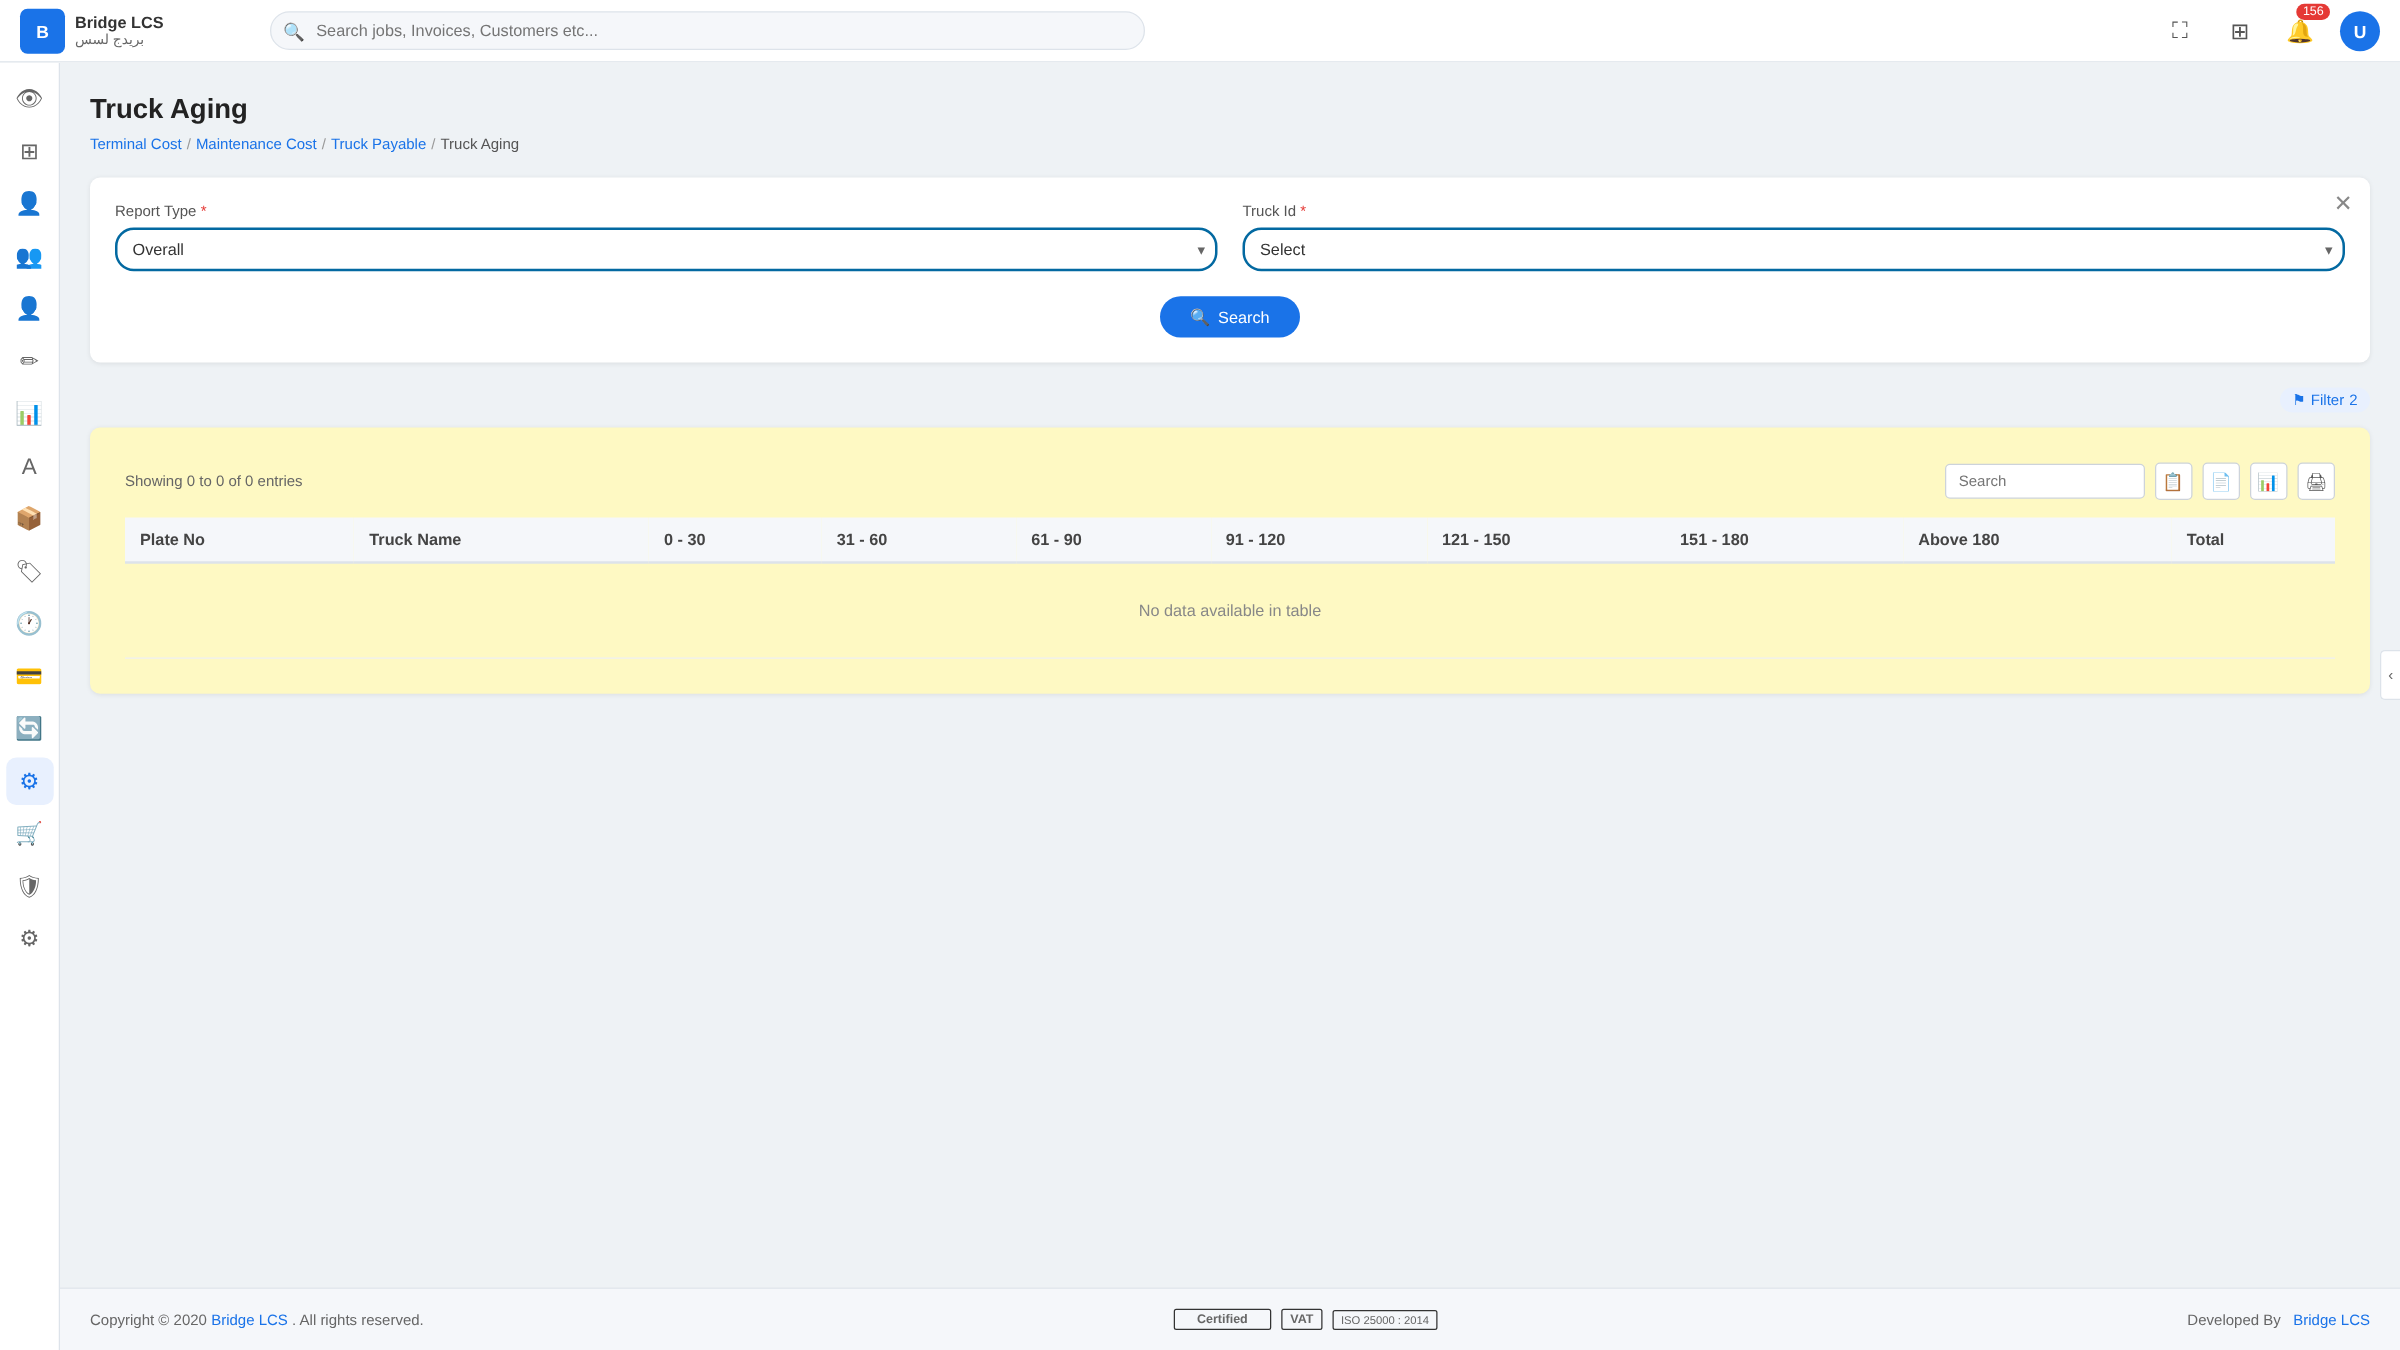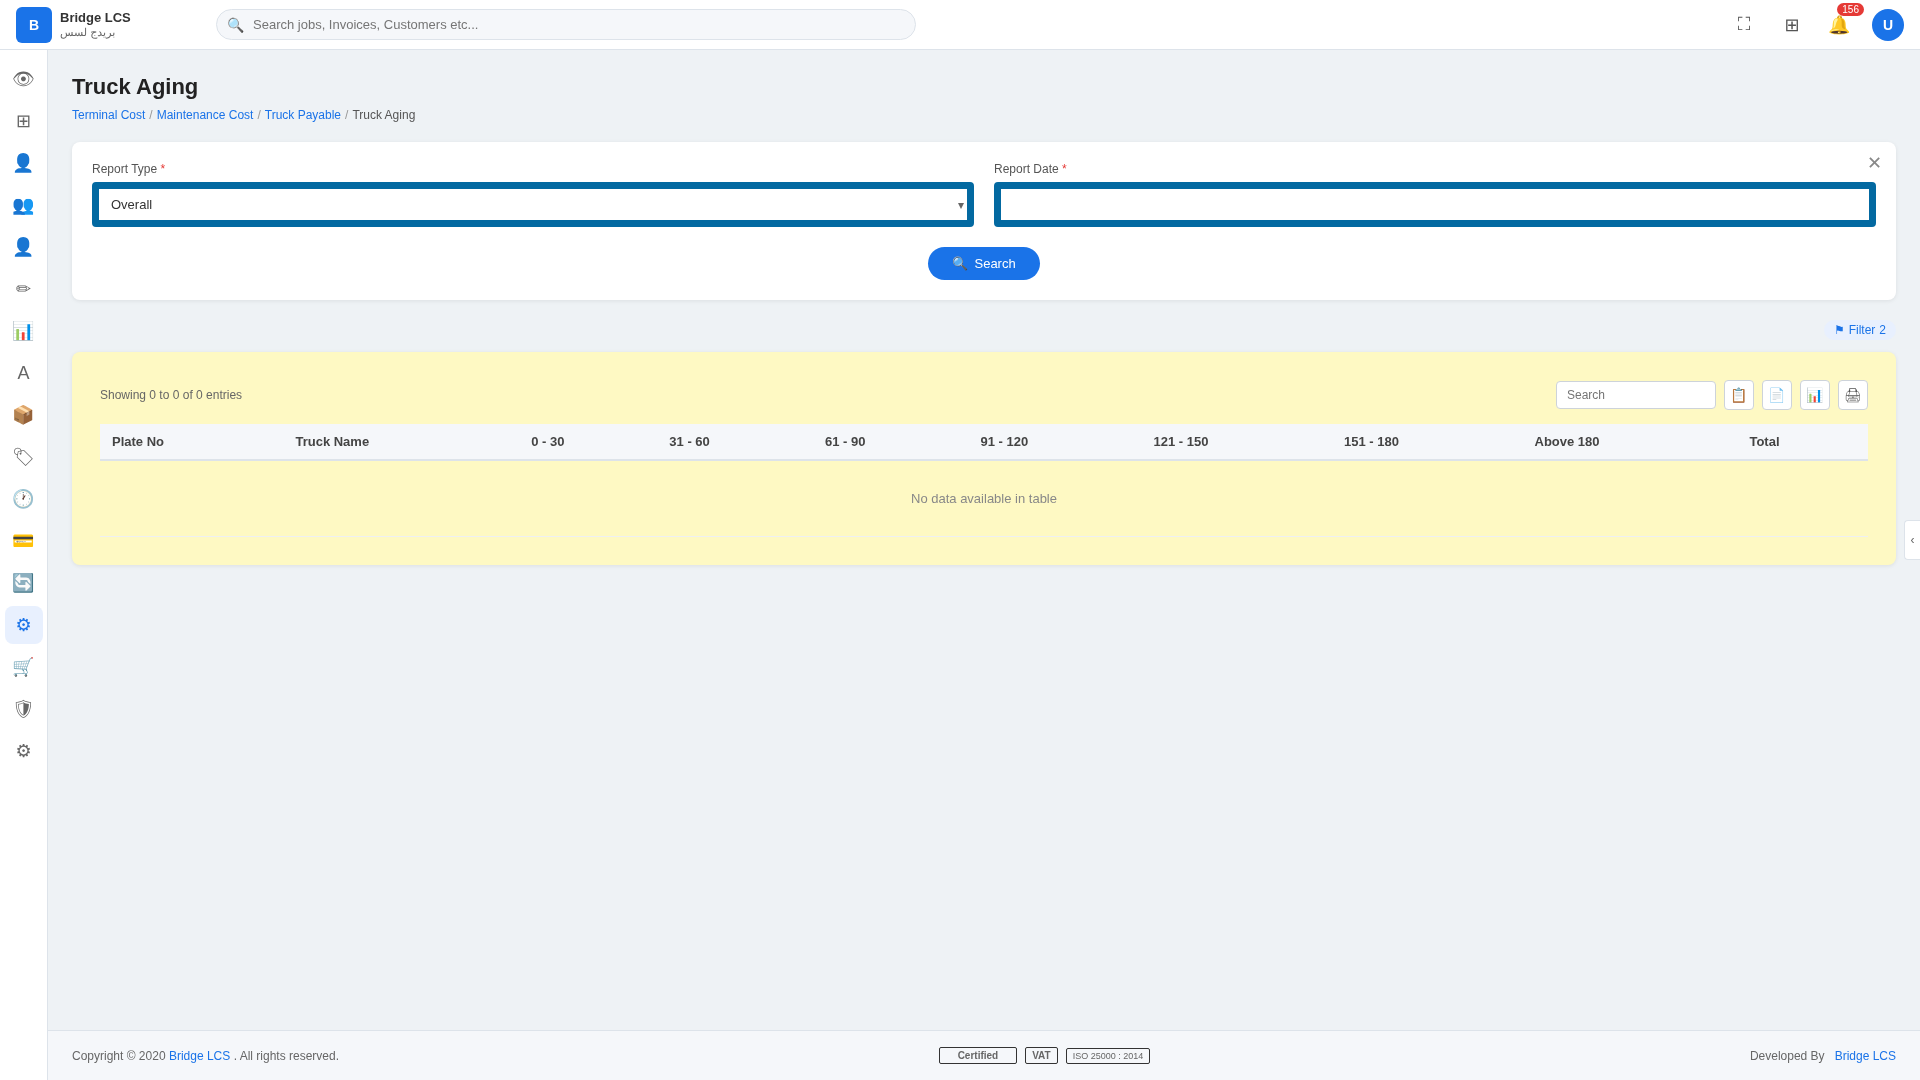--- a/index.html
+++ b/index.html
@@ -197,22 +197,22 @@
       display: block;
       font-size: 12px;
       color: #555;
       margin-bottom: 6px;
     }
     .filter-field label span.required { color: #e53935; }
     .filter-field select,
     .filter-field input {
       width: 100%;
       padding: 8px 12px;
-      border: 7px solid #0369a1;
-      border-radius: 4px;
+      border: 2px solid #0369a1;
+      border-radius: 15px;
       font-size: 13px;
       color: #333;
       background: #fff;
       outline: none;
       appearance: none;
       -webkit-appearance: none;
     }
     .select-wrap {
       position: relative;
     }
@@ -498,28 +498,32 @@
           <span>Report Type</span>
           <span class="required"> *</span>
         </label>
         <div class="select-wrap">
           <select>
             <option>Overall</option>
           </select>
         </div>
       </div>
 
-
       <div class="filter-field">
         <label>
-          <span>Report Date</span>
+          <span>Truck Id</span>
           <span class="required"> *</span>
         </label>
-        <input type="text" style="">
+        <div class="select-wrap">
+          <select>
+            <option>Select</option>
+          </select>
+        </div>
       </div>
+
     </div>
 
     <div style="text-align:center;">
       <button class="search-btn">
         <span>🔍</span>
         <span>Search</span>
       </button>
     </div>
   </div>
 

